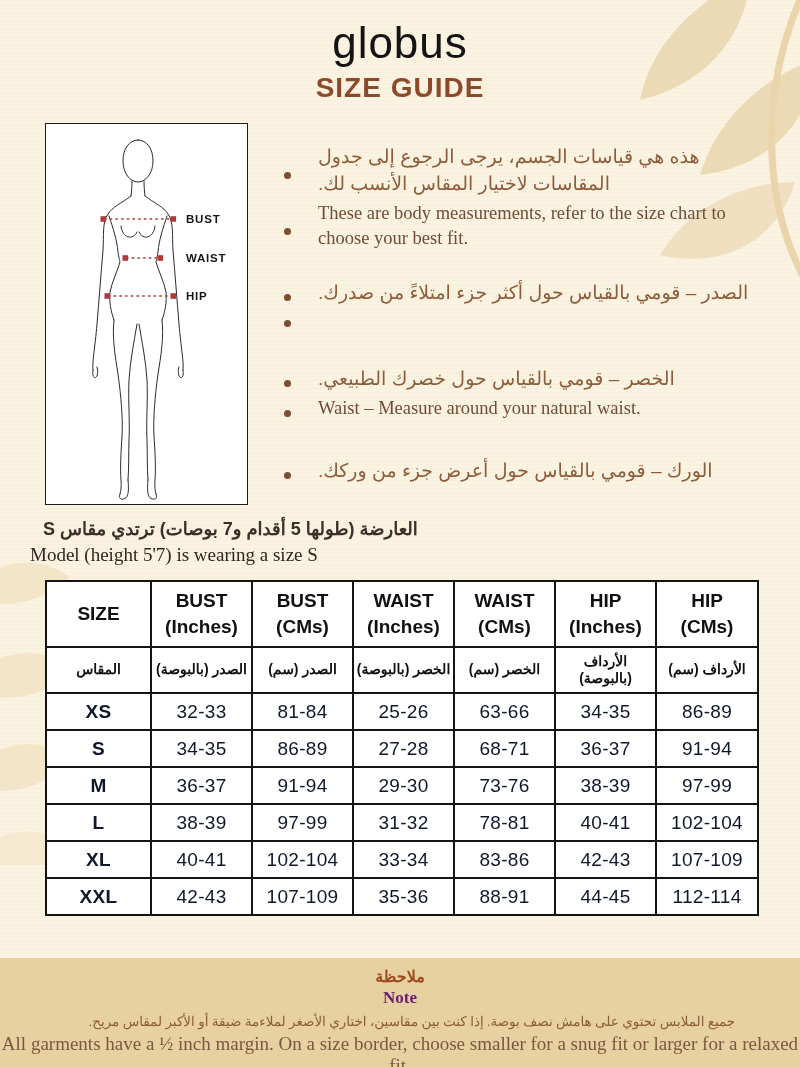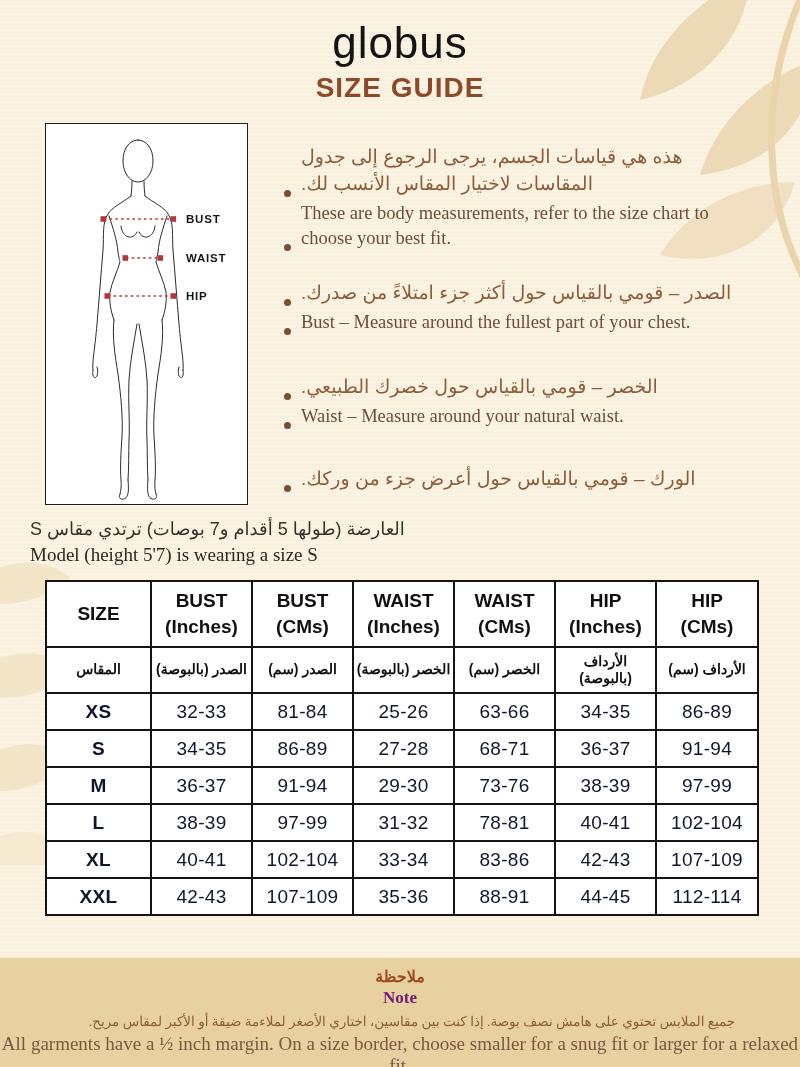--- a/index.html
+++ b/index.html
@@ -34,39 +34,39 @@
   .figure-box{
     position:absolute;left:45px;top:123px;width:203px;height:382px;
     background:#ffffff;border:1.5px solid #1c1c1c;box-sizing:border-box;
   }
 
   
   .instructions{position:absolute;left:284px;top:143px;width:476px;}
   .bullet-group{margin-bottom:28px;}
   .bullet-group.g2{margin-bottom:38px;}
   .bullet-group.g3{margin-bottom:36px;}
-  .bullet-line{display:flex;align-items:flex-end;gap:10px;margin-bottom:4px;}
+  .bullet-line{display:flex;align-items:center;gap:27px;margin-bottom:4px;}
   .bullet-line .dot{
     flex:0 0 auto;width:7px;height:7px;border-radius:50%;
     background:#7d4c31;margin-top:10px;
   }
   .bullet-line.ar .txt{
     direction:rtl;text-align:left;
     font-size:19px;line-height:27px;color:#8c5c3b;
   }
   .bullet-line.en .txt{
     font-family:"Liberation Serif", serif;
     font-size:18.5px;line-height:25px;color:#6f4c38;
   }
 
   
   .model-note{position:absolute;left:30px;top:516px;width:430px;}
   .model-note .ar{
-    direction:rtl;text-align:left;font-size:18px;font-weight:400;
-    color:#39302a;line-height:26px;
+    direction:rtl;text-align:left;font-size:18px;font-weight:700;
+    color:#39302a;line-height:26px;margin-left:13px;
   }
   .model-note .en{
     font-family:"Liberation Serif", serif;font-size:19px;color:#2e2620;line-height:26px;
   }
 
   
   .size-table{
     position:absolute;left:45px;top:580px;
     border-collapse:collapse;table-layout:fixed;width:712px;background:#fff;
   }
@@ -178,21 +178,20 @@
         <span class="txt">These are body measurements, refer to the size chart to choose your best fit.</span>
       </div>
     </div>
     <div class="bullet-group g2">
       <div class="bullet-line ar">
         <span class="dot"></span>
         <span class="txt">الصدر – قومي بالقياس حول أكثر جزء امتلاءً من صدرك.</span>
       </div>
       <div class="bullet-line en">
         <span class="dot"></span>
-        <span class="txt">Bust – Measure around the fullest part of your chest.</span>
       </div>
     </div>
     <div class="bullet-group g3">
       <div class="bullet-line ar">
         <span class="dot"></span>
         <span class="txt">الخصر – قومي بالقياس حول خصرك الطبيعي.</span>
       </div>
       <div class="bullet-line en">
         <span class="dot"></span>
         <span class="txt">Waist – Measure around your natural waist.</span>

